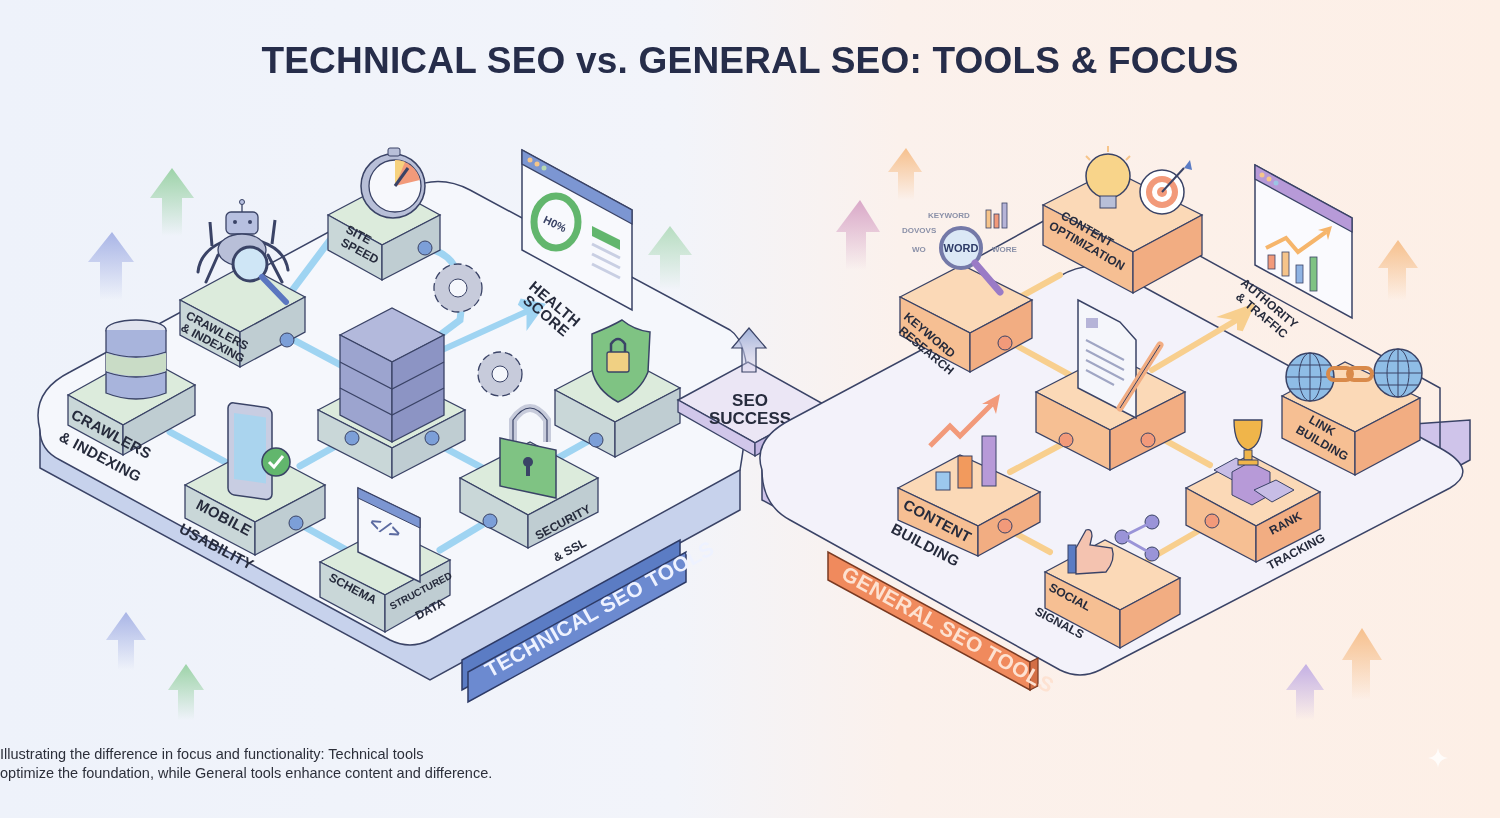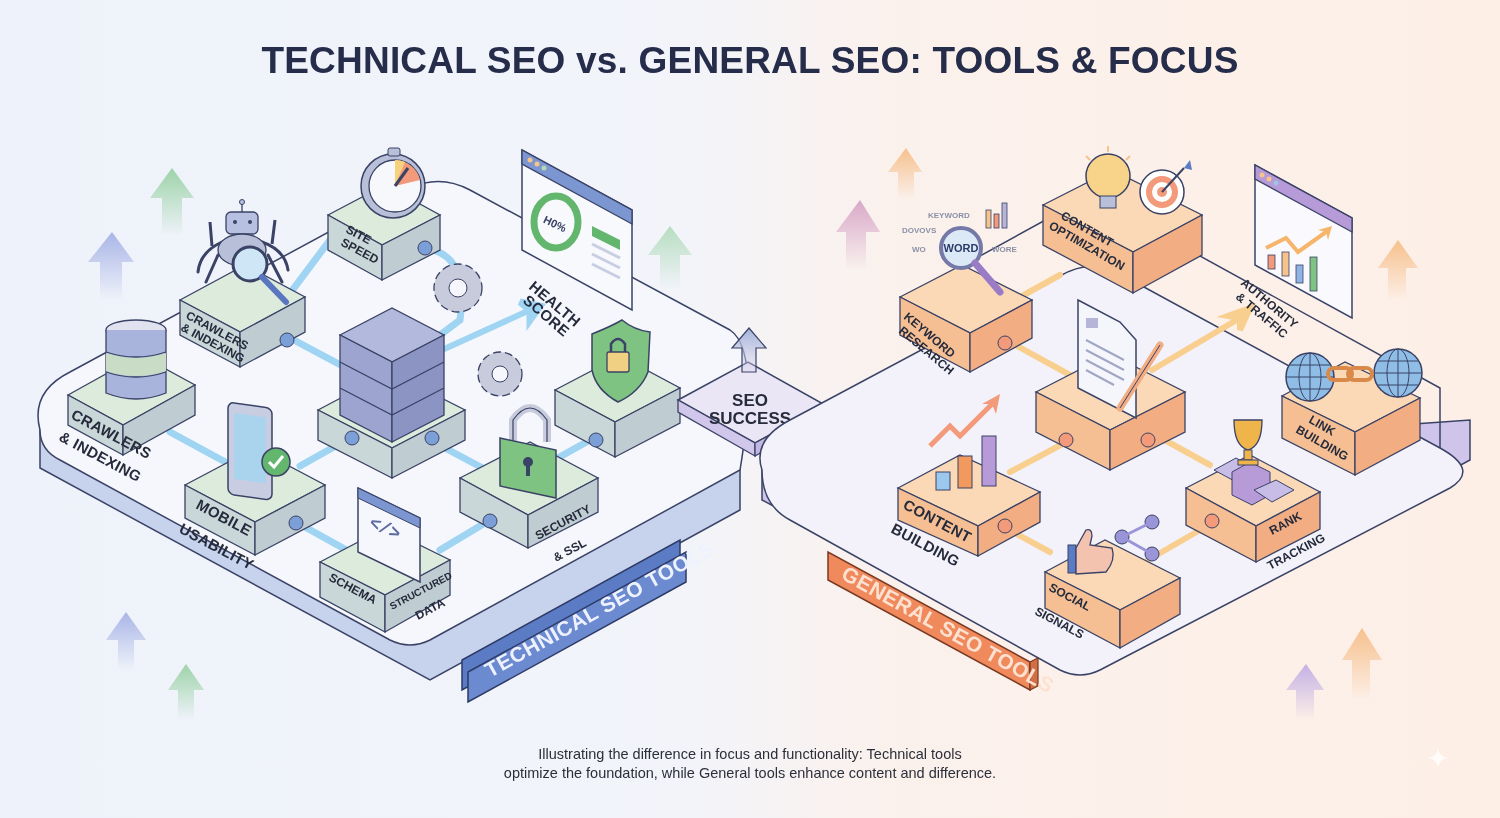--- a/index.html
+++ b/index.html
@@ -1,21 +1,21 @@
 <!DOCTYPE html>
 <html><head>
 <meta charset="utf-8">
 <style>
   html,body{margin:0;padding:0;}
   body{width:1500px;height:818px;overflow:hidden;position:relative;
     font-family:"Liberation Sans",sans-serif;
     background:linear-gradient(90deg,#eef2fa 0%,#f2f4fa 45%,#fbf1ec 60%,#fdefe6 100%);}
   .title{position:absolute;left:0;top:40px;width:1500px;text-align:center;
     font-size:37px;font-weight:700;color:#262d4a;letter-spacing:0.2px;}
-  .caption{position:absolute;left:0;top:745px;width:1500px;text-align:center;
+  .caption{position:absolute;left:0;top:745px;width:1500px;text-align:left;
     font-size:14.5px;line-height:19px;color:#2c2f3a;}
   svg.scene{position:absolute;left:0;top:0;}
   .lbl{font-family:"Liberation Sans",sans-serif;font-weight:700;fill:#262b3c;font-size:15px;letter-spacing:0.3px;}
   .lbl-s{font-family:"Liberation Sans",sans-serif;font-weight:700;fill:#262b3c;font-size:12px;}
   .tiny{font-family:"Liberation Sans",sans-serif;font-weight:700;fill:#8a90a8;font-size:8px;}
   .tag{font-family:"Liberation Sans",sans-serif;font-weight:700;font-size:21px;letter-spacing:0.5px;}
   .center{font-family:"Liberation Sans",sans-serif;font-weight:700;fill:#262b3c;font-size:17px;}
   .sparkle{position:absolute;left:1428px;top:748px;width:20px;height:20px;}
 </style>
 </head>

